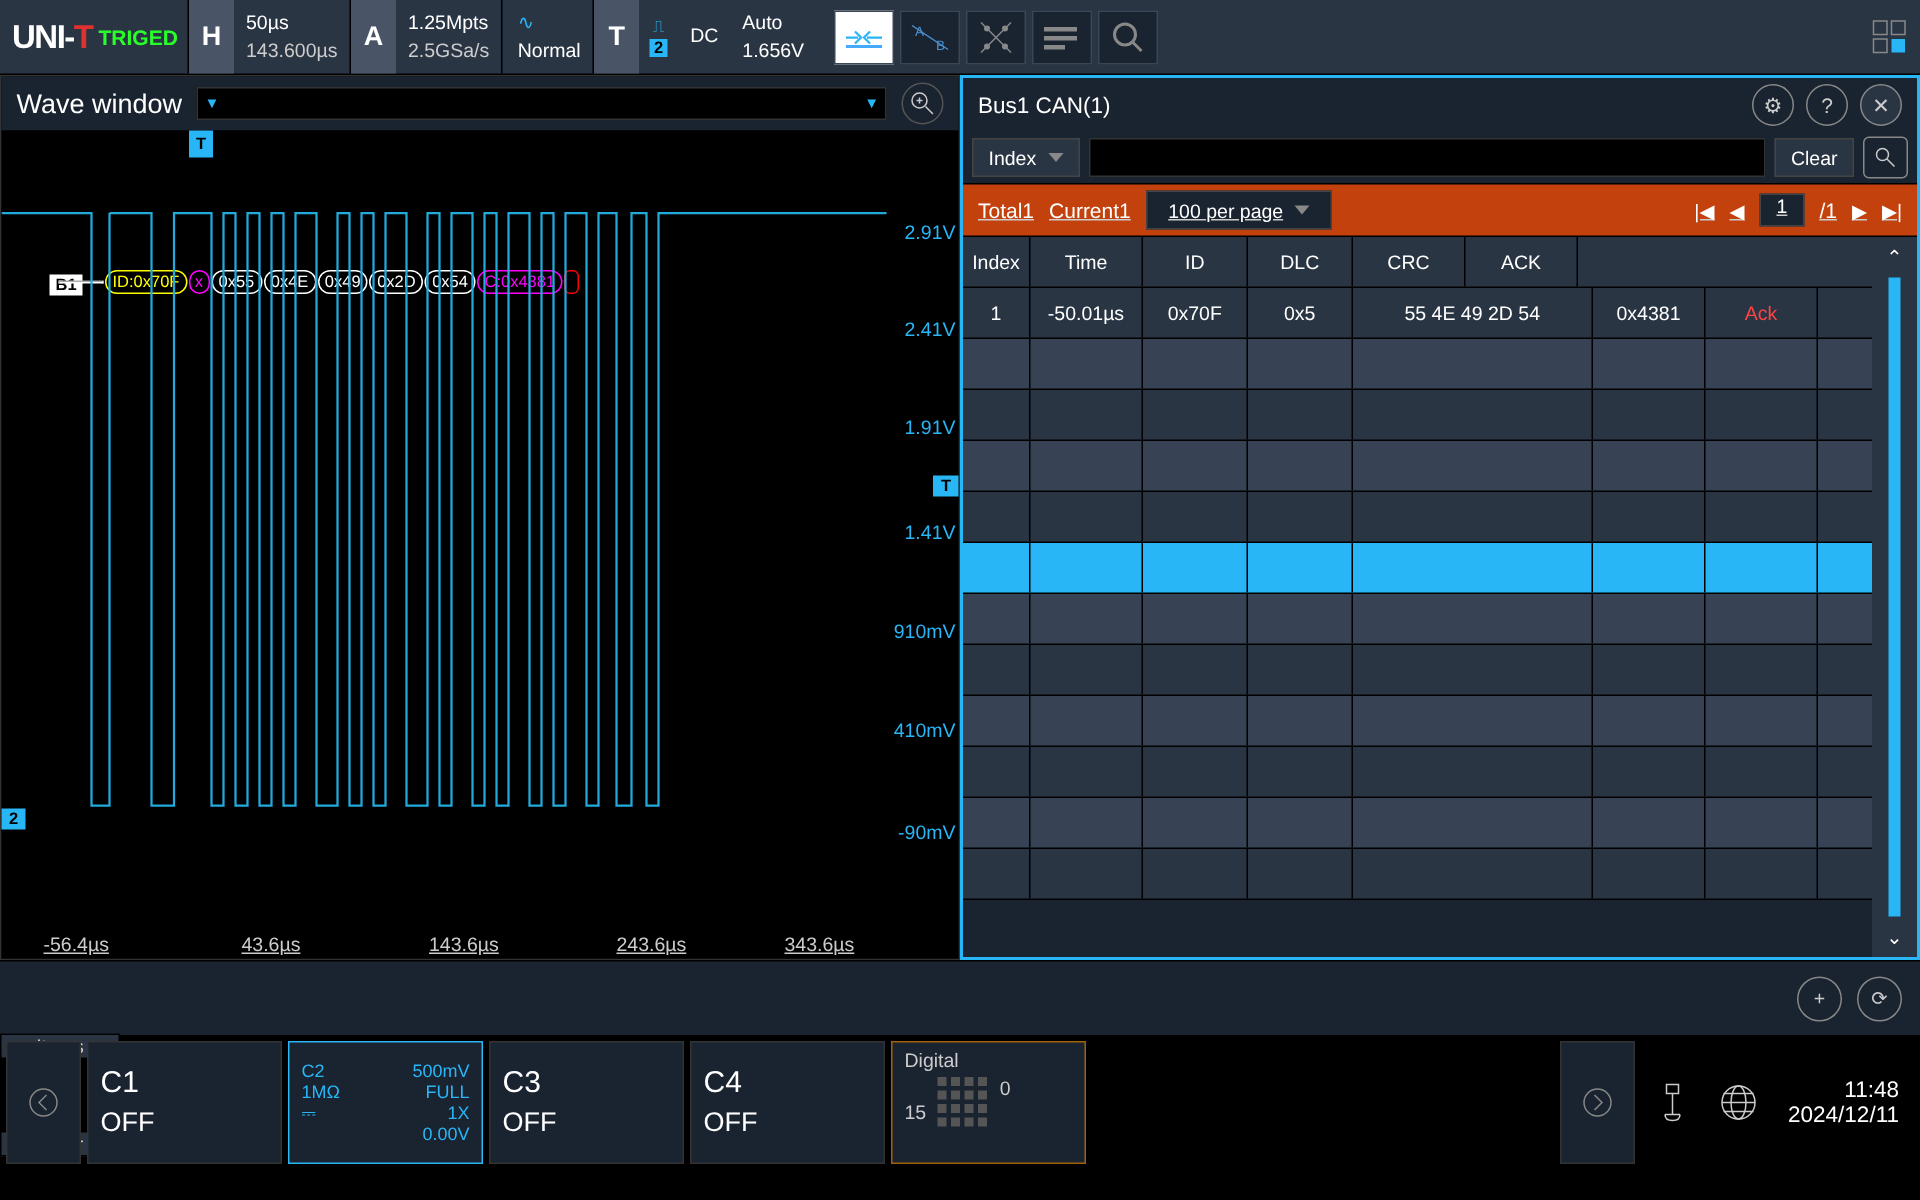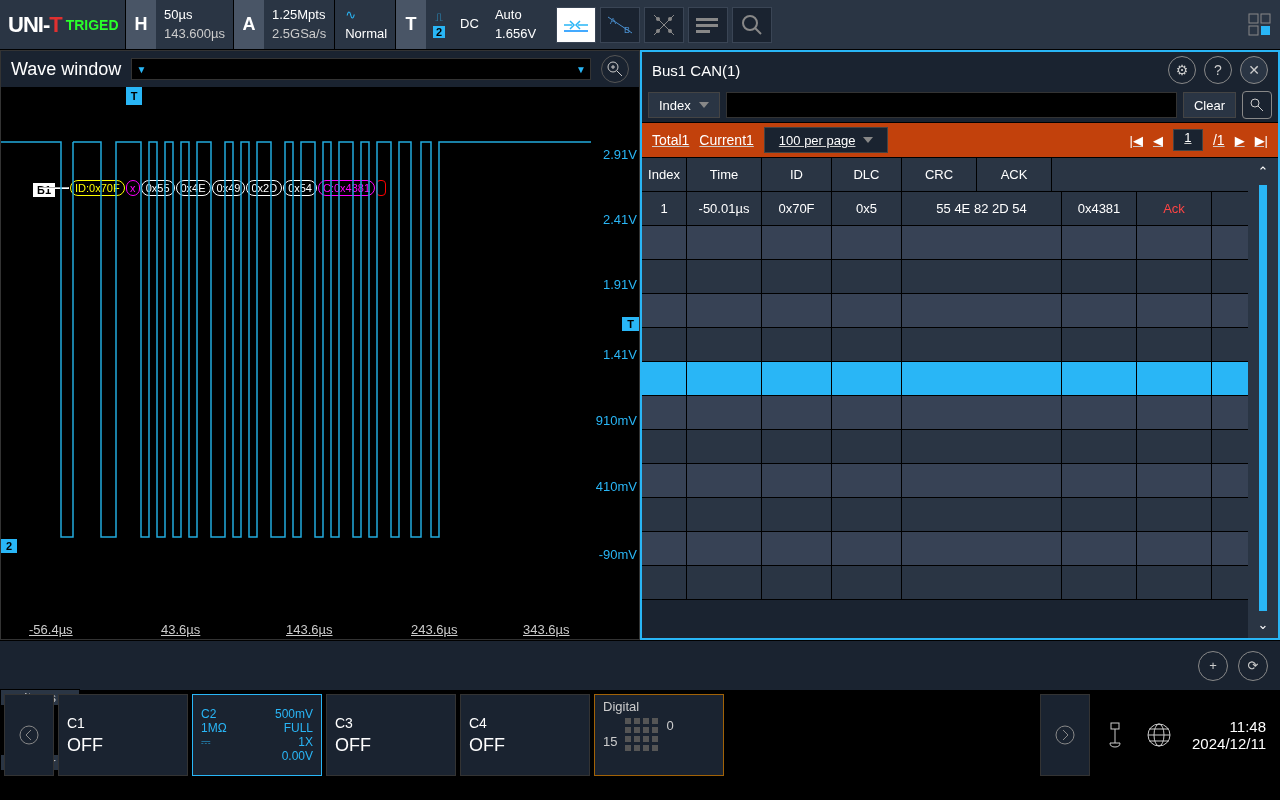--- a/index.html
+++ b/index.html
@@ -79,21 +79,21 @@
 .items-tab { flex: 1; background: #2a3544; border: 1px solid #000; display: flex; align-items: center; justify-content: center; font-size: 13px; color: #ccc; margin-top: 48px; }
 .items-body { flex: 1; }
 .items-icons { display: flex; align-items: center; gap: 10px; padding: 0 12px; }
 .items-icon { width: 30px; height: 30px; border: 1.5px solid #888; border-radius: 50%; display: flex; align-items: center; justify-content: center; color: #ccc; }
 
 
 .bottom { height: 90px; background: #000; display: flex; align-items: stretch; padding: 4px; gap: 4px; }
 .bot-arrow { width: 50px; background: #1a2330; display: flex; align-items: center; justify-content: center; border: 1px solid #333; color: #888; }
 .ch-box { width: 130px; background: #1a2330; border: 1px solid #333; padding: 4px 8px; display: flex; flex-direction: column; justify-content: center; }
 .ch-box.active { border: 1.5px solid #29b6f6; }
-.ch-box .ch-name { color: #fff; font-size: 14px; }
+.ch-box .ch-name { color: #fff; font-size: 20px; }
 .ch-box .ch-off { color: #fff; font-size: 18px; font-weight: normal; margin-top: 4px; }
 .ch-active-row { display: flex; justify-content: space-between; font-size: 12px; color: #29b6f6; }
 .digital-box { width: 130px; background: #1a2330; border: 1px solid #a16207; padding: 4px 8px; font-size: 13px; color: #ccc; }
 .dig-grid { display: flex; gap: 8px; margin-top: 4px; }
 .dig-dots { display: grid; grid-template-columns: repeat(4, 6px); gap: 3px; }
 .dig-dot { width: 6px; height: 6px; background: #555; }
 .bot-space { flex: 1; }
 .bot-right { display: flex; align-items: center; gap: 20px; padding: 0 10px; }
 .bot-time { text-align: right; color: #fff; font-size: 15px; }
 
@@ -294,21 +294,21 @@
           <div class="dp-cell" style="width:70px">ID</div>
           <div class="dp-cell" style="width:70px">DLC</div>
           <div class="dp-cell" style="width:75px">CRC</div>
           <div class="dp-cell" style="width:75px">ACK</div>
         </div>
         <div class="dp-row odd">
           <div class="dp-cell" style="width:45px">1</div>
           <div class="dp-cell" style="width:75px">-50.01µs</div>
           <div class="dp-cell" style="width:70px">0x70F</div>
           <div class="dp-cell" style="width:70px">0x5</div>
-          <div class="dp-cell" style="width:160px">55 4E 82 2D 54</div>
+          <div class="dp-cell" style="width:160px">55 4E 49 2D 54</div>
           <div class="dp-cell" style="width:75px">0x4381</div>
           <div class="dp-cell ack" style="width:75px">Ack</div>
         </div>
         <div class="dp-row even">
             <div class="dp-cell" style="width:45px"></div>
             <div class="dp-cell" style="width:75px"></div>
             <div class="dp-cell" style="width:70px"></div>
             <div class="dp-cell" style="width:70px"></div>
             <div class="dp-cell" style="width:160px"></div>
             <div class="dp-cell" style="width:75px"></div>

